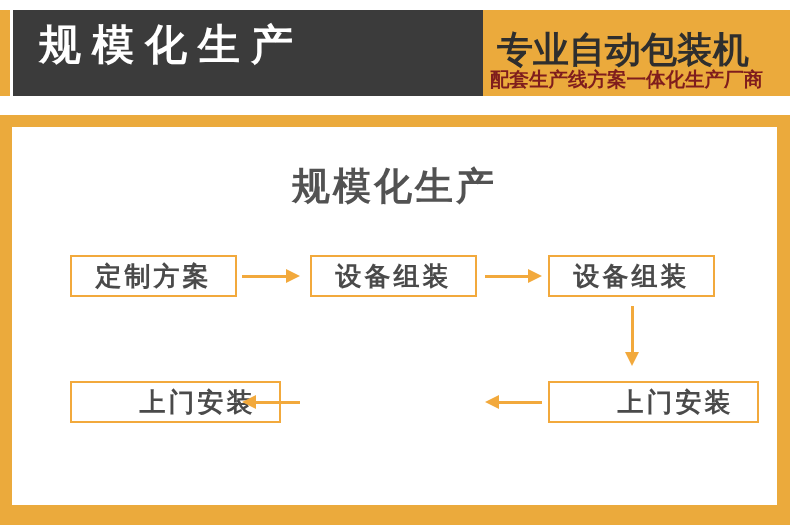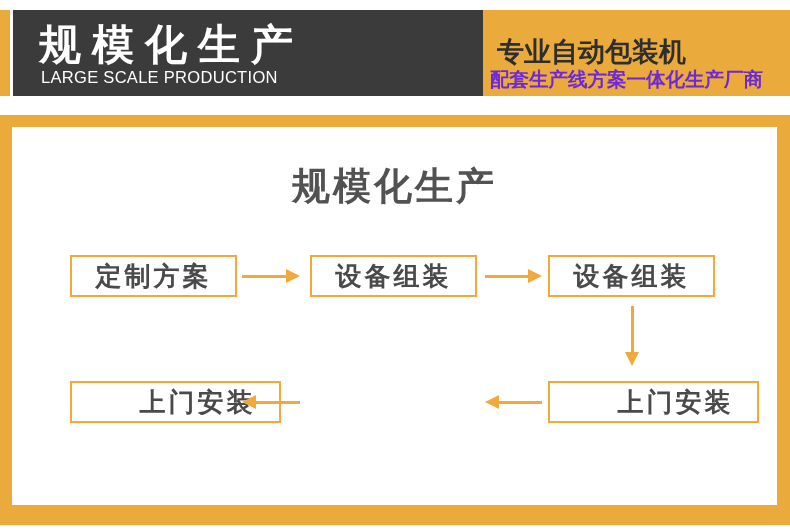--- a/index.html
+++ b/index.html
@@ -26,25 +26,25 @@
   .hdr-en{
     position:absolute;left:28px;top:58px;
     font-size:16.5px;letter-spacing:0.3px;white-space:nowrap;
   }
   .hdr-right{
     position:absolute;left:483px;top:10px;width:307px;height:86px;
     background:#EBAA3C;
   }
   .hdr-r-title{
     position:absolute;left:14px;top:16px;
-    font-size:27px;font-weight:bold;color:#2E2E2E;white-space:nowrap;margin-top:8px;
+    font-size:36px;font-weight:bold;color:#2E2E2E;white-space:nowrap;
   }
   .hdr-r-sub{
     position:absolute;left:7px;top:56px;
-    font-size:19.5px;font-weight:bold;color:#6d28d9;white-space:nowrap;
+    font-size:19.5px;font-weight:bold;color:#7f1d1d;white-space:nowrap;
   }
 
   
   .panel{
     position:absolute;left:0;top:115px;width:790px;height:410px;
     background:#EBAA3C;
   }
   .card{
     position:absolute;left:12px;top:12px;width:765px;height:378px;
     background:#ffffff;
@@ -99,21 +99,20 @@
 </style>
 </head>
 <body>
 
 <div class="page">
 
   <div class="hdr-accent"></div>
 
   <div class="hdr-dark">
     <div class="hdr-cn">规模化生产</div>
-    <div class="hdr-en">LARGE SCALE PRODUCTION</div>
   </div>
 
   <div class="hdr-right">
     <div class="hdr-r-title">专业自动包装机</div>
     <div class="hdr-r-sub">配套生产线方案一体化生产厂商</div>
   </div>
 
   <div class="panel">
     <div class="card">
 

